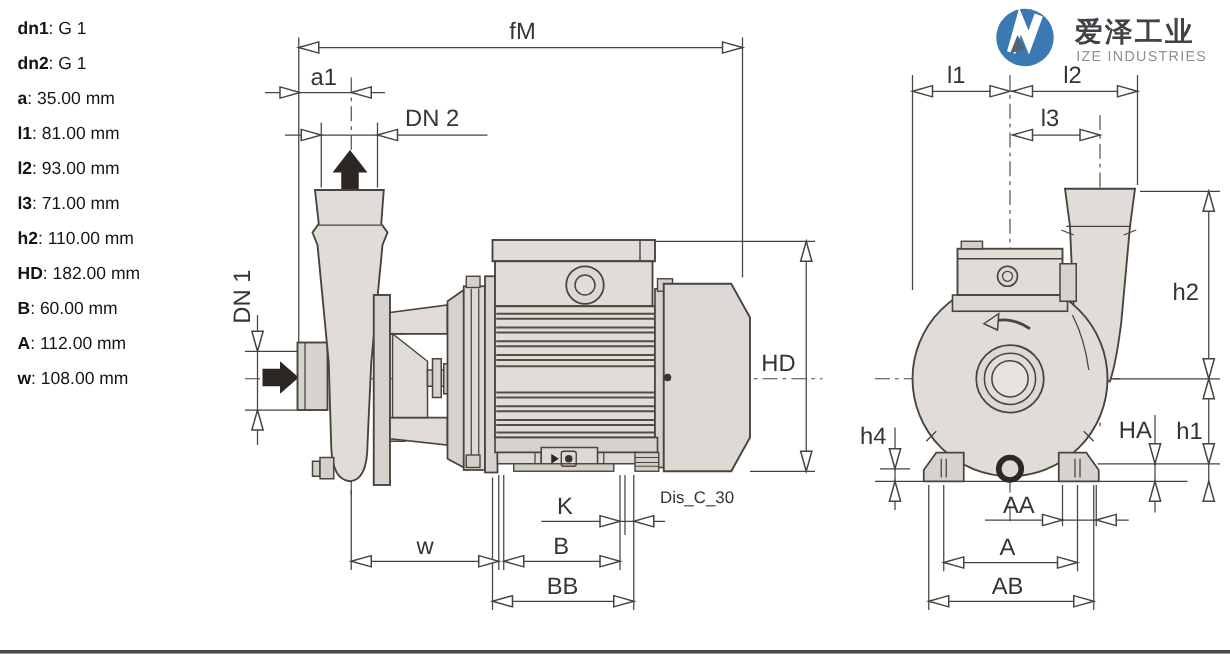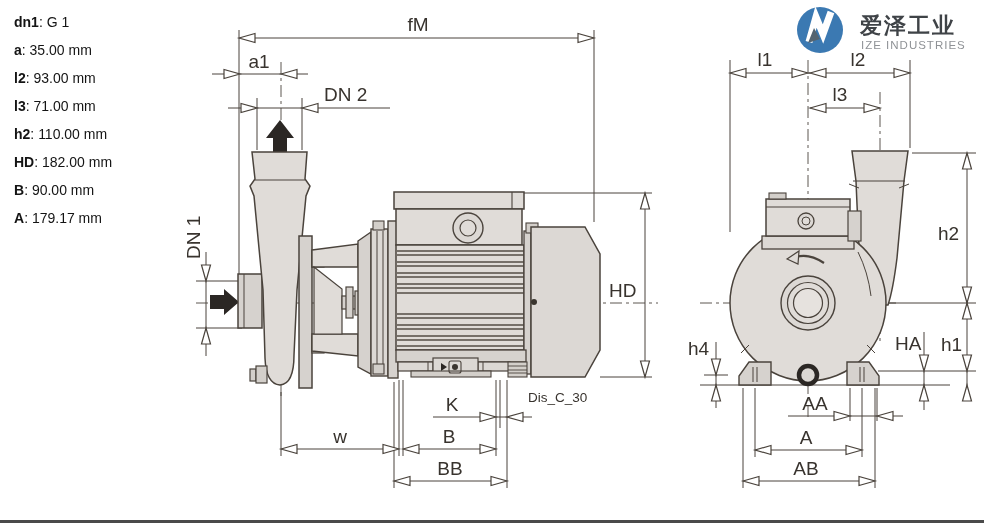--- a/index.html
+++ b/index.html
@@ -17,27 +17,30 @@
   .cn{font-size:22px;font-weight:bold;fill:#3f4347;letter-spacing:2px;}
   .en{font-size:11.5px;fill:#8f9296;letter-spacing:1px;}
 </style>
 </head>
 <body>
 
 <div class="page">
 
   <div class="specs">
     <div class="spec-row"><span class="lbl">dn1</span><span>: </span><span class="val">G 1</span></div>
+    <div class="spec-row"><span class="lbl">dn2</span><span>: </span><span class="val">G 1</span></div>
     <div class="spec-row"><span class="lbl">a</span><span>: </span><span class="val">35.00 mm</span></div>
+    <div class="spec-row"><span class="lbl">l1</span><span>: </span><span class="val">81.00 mm</span></div>
     <div class="spec-row"><span class="lbl">l2</span><span>: </span><span class="val">93.00 mm</span></div>
     <div class="spec-row"><span class="lbl">l3</span><span>: </span><span class="val">71.00 mm</span></div>
     <div class="spec-row"><span class="lbl">h2</span><span>: </span><span class="val">110.00 mm</span></div>
     <div class="spec-row"><span class="lbl">HD</span><span>: </span><span class="val">182.00 mm</span></div>
-    <div class="spec-row"><span class="lbl">B</span><span>: </span><span class="val">90.00 mm</span></div>
-    <div class="spec-row"><span class="lbl">A</span><span>: </span><span class="val">179.17 mm</span></div>
+    <div class="spec-row"><span class="lbl">B</span><span>: </span><span class="val">60.00 mm</span></div>
+    <div class="spec-row"><span class="lbl">A</span><span>: </span><span class="val">112.00 mm</span></div>
+    <div class="spec-row"><span class="lbl">w</span><span>: </span><span class="val">108.00 mm</span></div>
   </div>
 
   <svg width="984" height="523" viewBox="0 0 984 523" style="position:absolute;left:0;top:0;">
     <defs>
       <path id="arr" d="M0,0 L16,-4.5 L16,4.5 Z" fill="#ffffff" stroke="#4a433c" stroke-width="1.2"></path>
     </defs>
     <g stroke-linecap="butt" stroke-linejoin="miter">
 
     <g>
 

